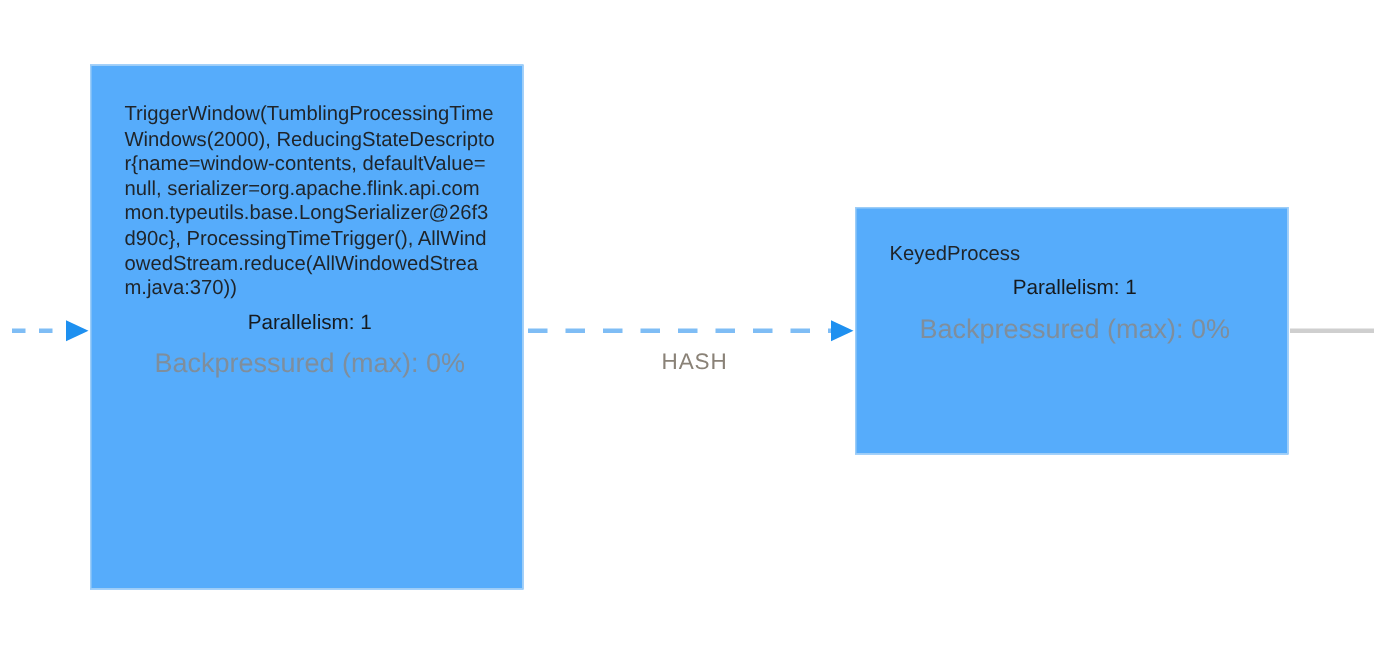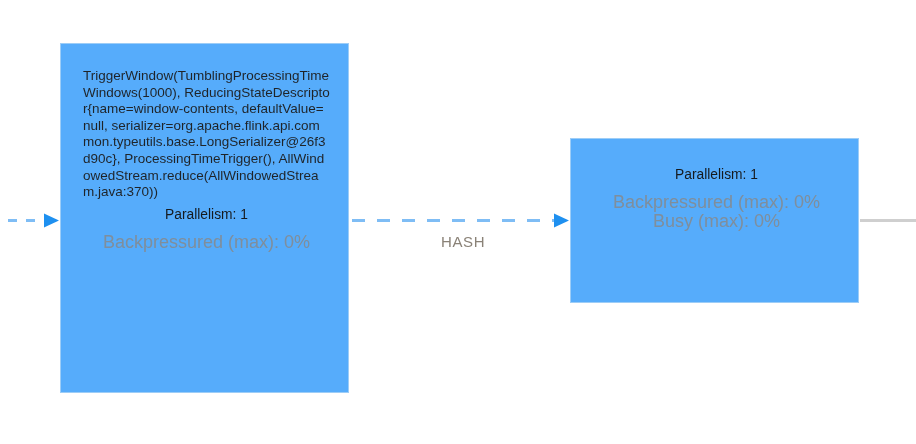--- a/index.html
+++ b/index.html
@@ -139,33 +139,33 @@
       <polygon points="554,213.5 569,220.5 554,227.5" fill="#1e90f0"></polygon>
     </g>
 
     <g>
       <line x1="860" y1="220.5" x2="916" y2="220.5" stroke="#cfcfcf" stroke-width="3" stroke-linecap="butt"></line>
     </g>
   </svg>
 
   <div class="node" id="node-trigger-window">
     <div class="node-inner">
-      <div class="node-desc">TriggerWindow(TumblingProcessingTimeWindows(1000), ReducingStateDescriptor{name=window-contents, defaultValue=null, serializer=org.apache.flink.api.common.typeutils.base.LongSerializer@26f3d90c}, ProcessingTimeTrigger(), AllWindowedStream.reduce(AllWindowedStream.java:370))</div>
+      <div class="node-desc">TriggerWindow(TumblingProcessingTimeWindows(2000), ReducingStateDescriptor{name=window-contents, defaultValue=null, serializer=org.apache.flink.api.common.typeutils.base.LongSerializer@26f3d90c}, ProcessingTimeTrigger(), AllWindowedStream.reduce(AllWindowedStream.java:370))</div>
       <div class="node-parallelism">Parallelism: 1</div>
       <div class="node-metrics">
         <span class="metric-line">Backpressured (max): 0%</span>
       </div>
     </div>
   </div>
 
   <div class="node" id="node-keyed-process">
     <div class="node-inner">
+      <div class="node-title">KeyedProcess</div>
       <div class="node-parallelism">Parallelism: 1</div>
       <div class="node-metrics">
         <span class="metric-line">Backpressured (max): 0%</span>
-        <span class="metric-line">Busy (max): 0%</span>
       </div>
     </div>
   </div>
 
   <div class="edge-label" id="edge-label-hash">HASH</div>
 
 </div>
 
 </body></html>

